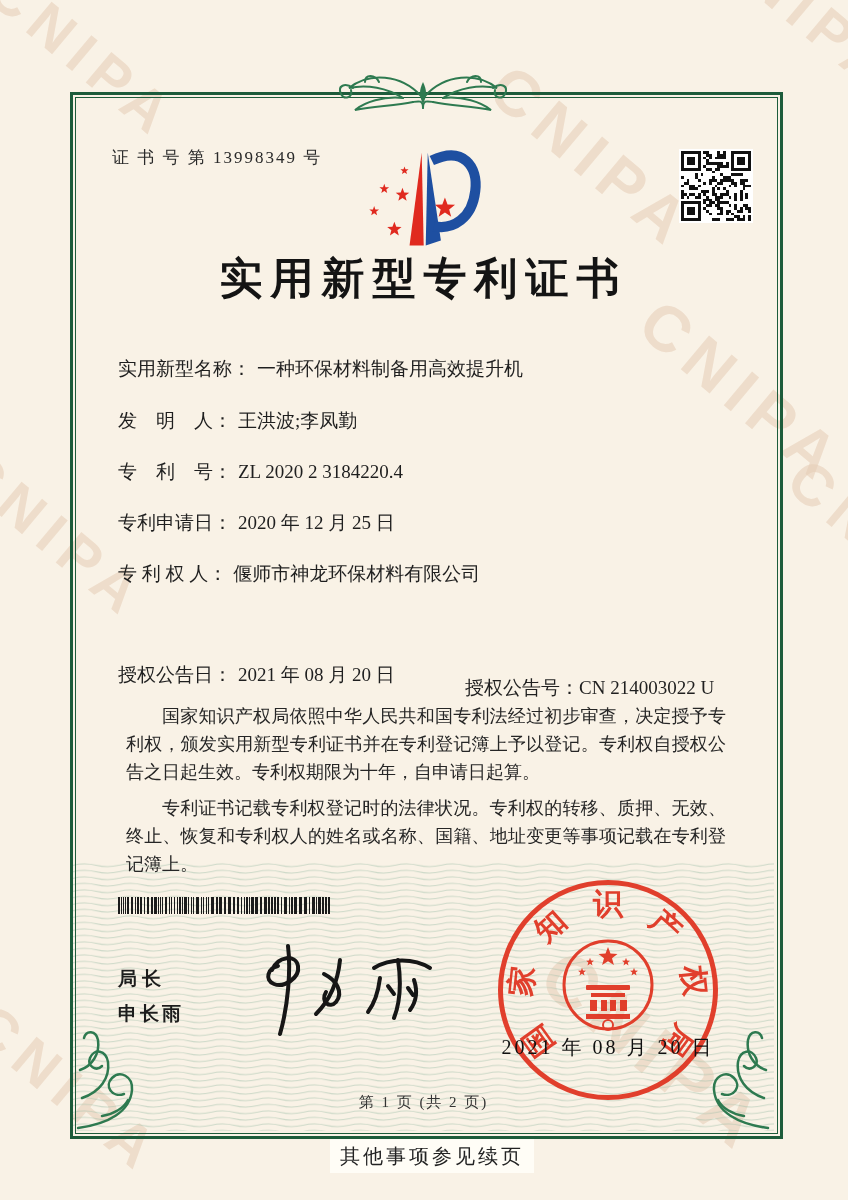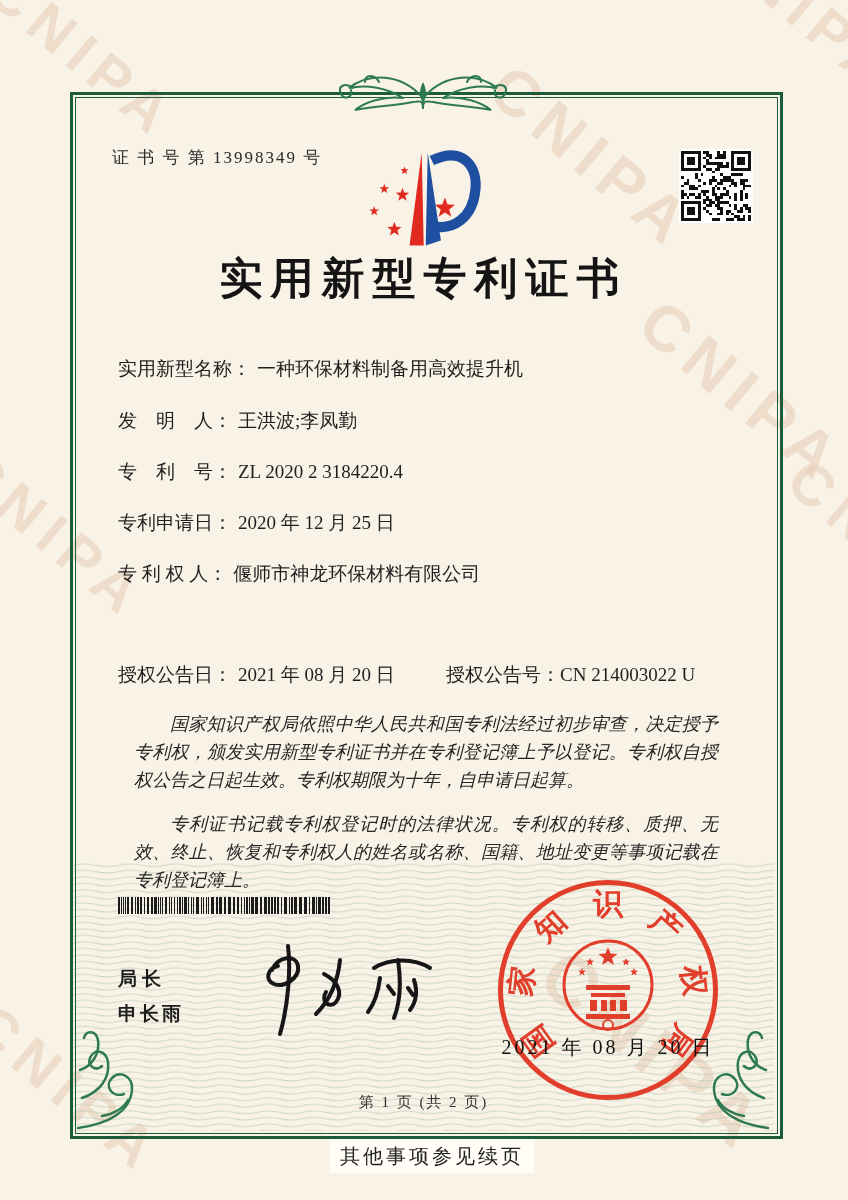--- a/index.html
+++ b/index.html
@@ -29,24 +29,24 @@
   .ornament{position:absolute;z-index:3;}
   
   .content{position:absolute;inset:0;z-index:4;padding-left:6px;}
   .cert-no{position:absolute;left:112px;top:146px;font-size:17px;letter-spacing:2px;color:#2a2a2a;}
   .logo{position:absolute;left:360px;top:140px;width:182px;height:120px;}
   .qr{position:absolute;left:679px;top:149px;width:70px;height:70px;background:#fff;padding:2px;}
   .title{position:absolute;left:70px;top:250px;width:707px;text-align:center;
          font-size:43px;font-weight:700;letter-spacing:8px;color:#141414;}
   .row{position:absolute;left:118px;width:640px;font-size:19px;color:#1f1f1f;white-space:nowrap;}
   .flabel{margin-right:6px;}
-  .grant-no{position:absolute;left:328px;}
+  .grant-no{position:absolute;left:347px;margin-top:13px;}
   .paras{position:absolute;left:118px;top:694px;width:616px;font-size:18px;line-height:28px;
          text-align:justify;color:#262626;}
-  .paras p{margin:16px;text-indent:2em;font-style:italic;}
+  .paras p{margin:8px;text-indent:2em;}
   .barcode{position:absolute;left:118px;top:897px;width:218px;height:17px;}
   .signer-title{position:absolute;left:118px;top:966px;font:600 19px "Liberation Sans",sans-serif;
                 letter-spacing:5px;color:#1d1d1d;}
   .signer-name{position:absolute;left:118px;top:1001px;font:600 19px "Liberation Sans",sans-serif;
                letter-spacing:3px;color:#1d1d1d;}
   .signature{position:absolute;left:238px;top:940px;width:210px;height:100px;}
   
   .seal{position:absolute;left:498px;top:880px;width:220px;height:220px;border-radius:50%;
         border:5px solid var(--seal-red);opacity:.93;z-index:5;box-sizing:border-box;}
   .seal-char{position:absolute;left:50%;top:50%;font:700 30px "Liberation Serif",serif;

